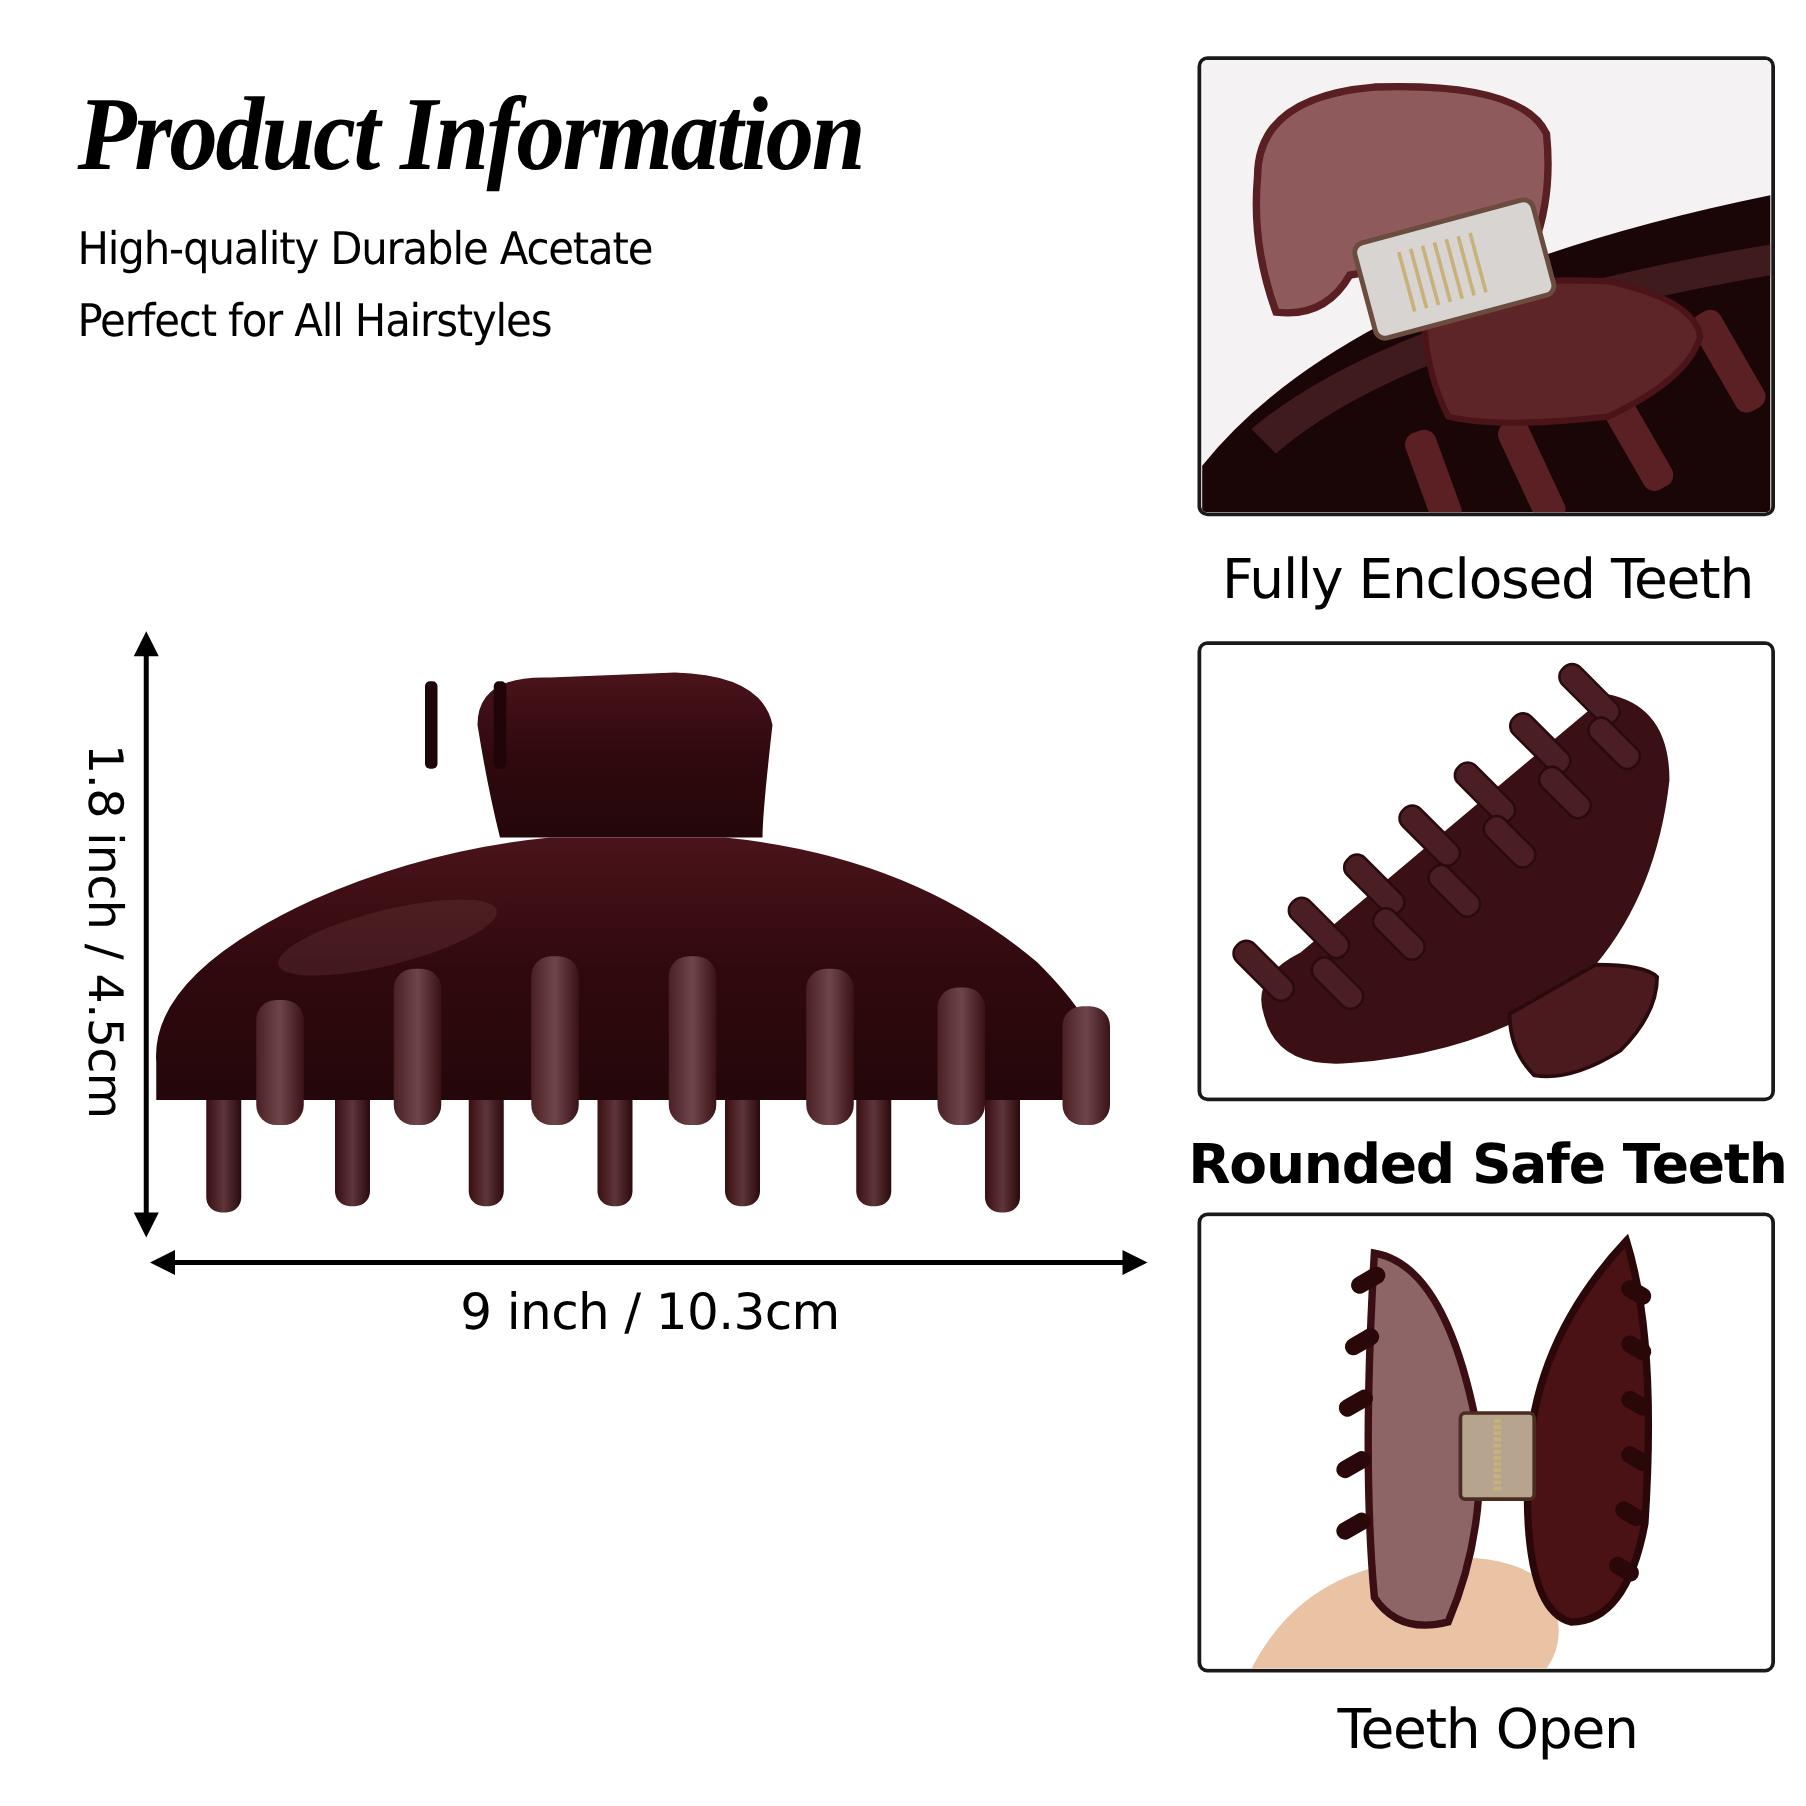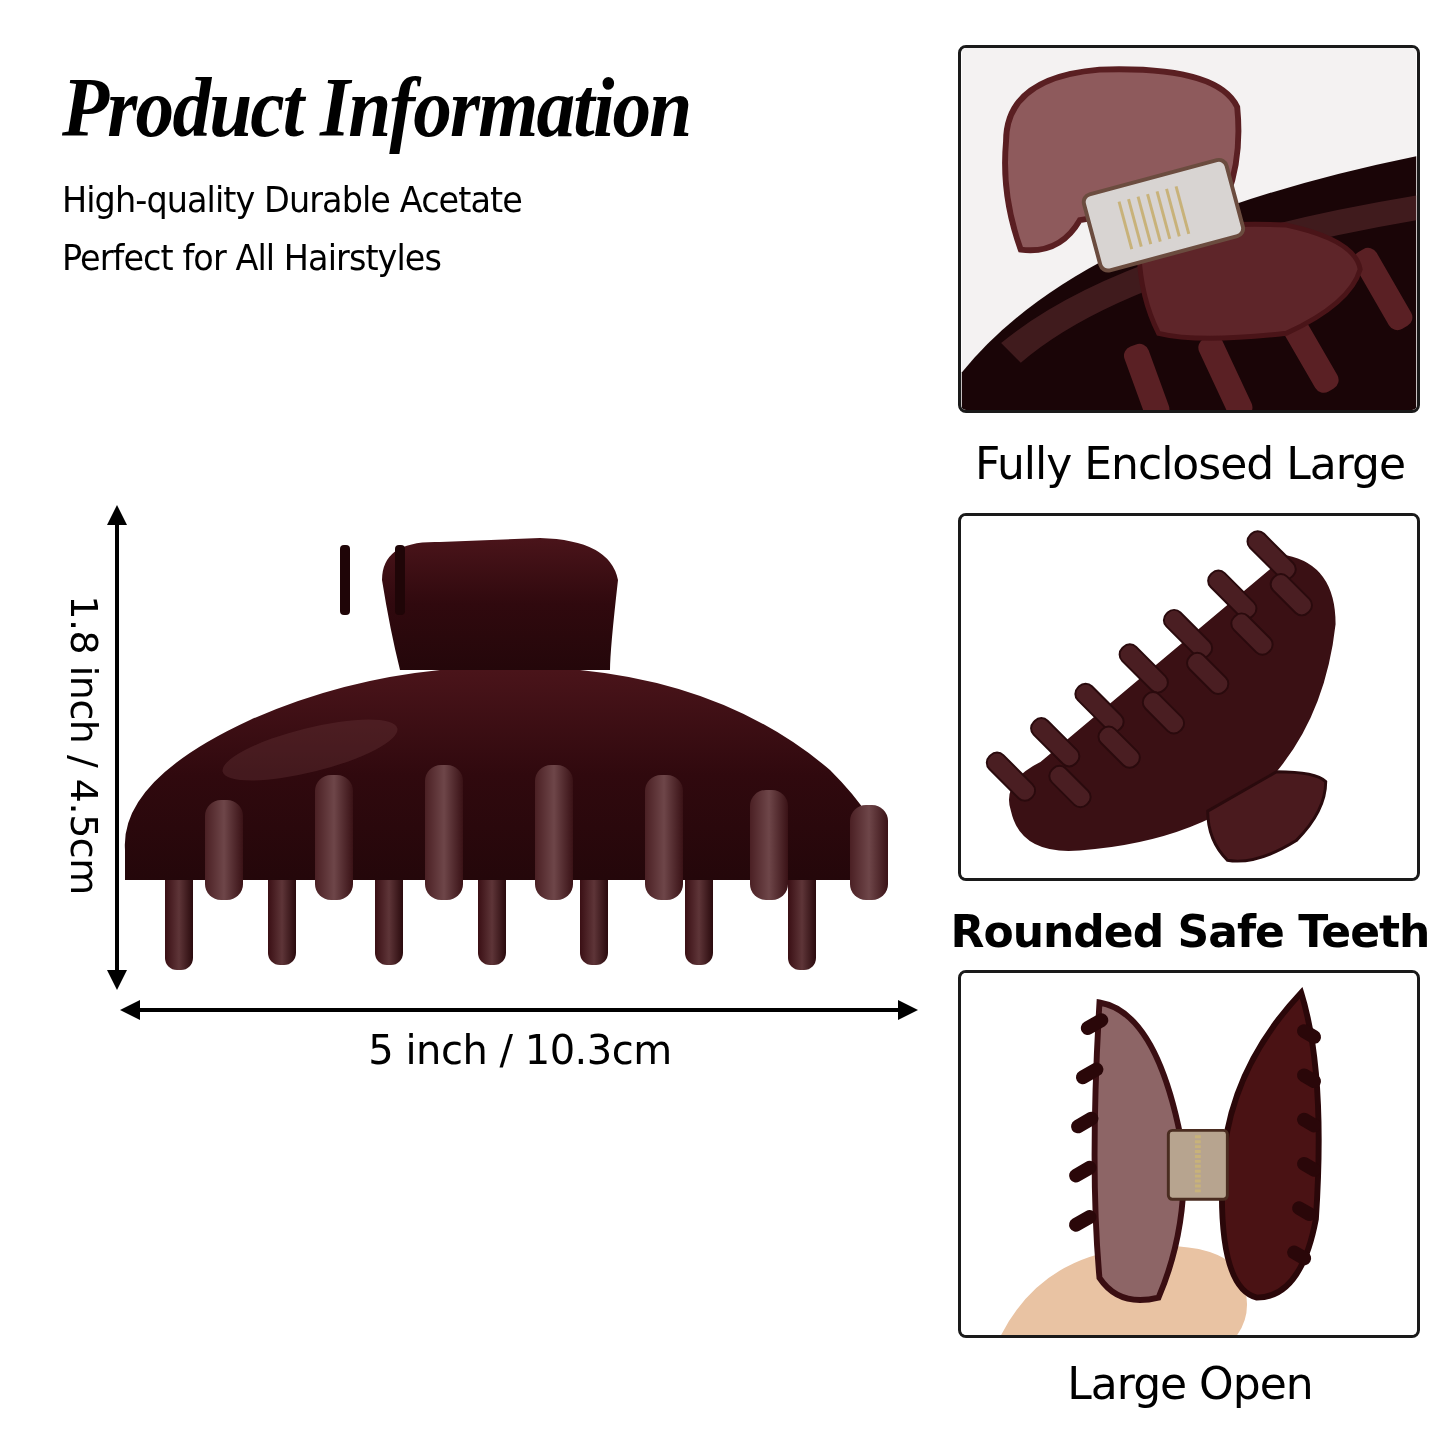--- a/index.html
+++ b/index.html
@@ -119,21 +119,21 @@
 </div>
 
 <div class="dim-v-arrow-top"></div>
 <div class="dim-v-line"></div>
 <div class="dim-v-arrow-bot"></div>
 <div class="dim-v-label">1.8 inch  / 4.5cm</div>
 
 <div class="dim-h-arrow-left"></div>
 <div class="dim-h-line"></div>
 <div class="dim-h-arrow-right"></div>
-<div class="dim-h-label">5 inch / 10.3cm</div>
+<div class="dim-h-label">9 inch / 10.3cm</div>
 
 <div class="feature-panel p1">
   <svg viewBox="0 0 462 368">
     <rect width="462" height="368" fill="#f4f2f2"></rect>
     <path d="M0 330 Q120 180 462 110 L462 368 L0 368 Z" fill="#1a0507"></path>
     <path d="M40 300 Q160 200 462 150 L462 175 Q170 225 60 320 Z" fill="#5a2a2d" opacity="0.6"></path>
     <g fill="#5a2024">
       <rect x="175" y="300" width="26" height="80" rx="10" transform="rotate(-20 188 340)"></rect>
       <rect x="255" y="290" width="26" height="90" rx="10" transform="rotate(-25 268 335)"></rect>
       <rect x="335" y="245" width="26" height="110" rx="10" transform="rotate(-30 348 300)"></rect>
@@ -146,21 +146,21 @@
       <line x1="165" y1="145" x2="165" y2="195"></line>
       <line x1="175" y1="145" x2="175" y2="195"></line>
       <line x1="185" y1="145" x2="185" y2="195"></line>
       <line x1="195" y1="145" x2="195" y2="195"></line>
       <line x1="205" y1="145" x2="205" y2="195"></line>
       <line x1="215" y1="145" x2="215" y2="195"></line>
       <line x1="225" y1="145" x2="225" y2="195"></line>
     </g>
   </svg>
 </div>
-<div class="feature-caption c1">Fully Enclosed Large</div>
+<div class="feature-caption c1">Fully Enclosed Teeth</div>
 
 <div class="feature-panel p2">
   <svg viewBox="0 0 462 368">
     <rect width="462" height="368" fill="#ffffff"></rect>
     <path d="M50 300 Q40 270 80 250 L330 40 Q380 50 380 110 Q370 200 320 260 Q250 330 120 340 Q60 345 50 300 Z" fill="#3a1014"></path>
     <path d="M250 300 L320 260 Q360 260 370 270 Q370 300 340 330 Q300 355 270 350 Q250 330 250 300 Z" fill="#4a1a1e" stroke="#2a0a0d" stroke-width="3"></path>
     <g fill="#4a1e22" stroke="#2a0a0d" stroke-width="2">
       <rect x="40" y="235" width="20" height="60" rx="9" transform="rotate(-45 50 265)"></rect>
       <rect x="85" y="200" width="20" height="60" rx="9" transform="rotate(-45 95 230)"></rect>
       <rect x="130" y="165" width="20" height="60" rx="9" transform="rotate(-45 140 195)"></rect>
@@ -195,13 +195,13 @@
       <rect x="340" y="100" width="26" height="14" rx="7" transform="rotate(30 353 107)"></rect>
       <rect x="340" y="145" width="26" height="14" rx="7" transform="rotate(30 353 152)"></rect>
       <rect x="340" y="190" width="26" height="14" rx="7" transform="rotate(30 353 197)"></rect>
       <rect x="335" y="235" width="26" height="14" rx="7" transform="rotate(30 348 242)"></rect>
       <rect x="330" y="280" width="26" height="14" rx="7" transform="rotate(30 343 287)"></rect>
     </g>
     <rect x="210" y="160" width="60" height="70" rx="4" fill="#b7a48f" stroke="#4a2c20" stroke-width="3"></rect>
     <line x1="240" y1="165" x2="240" y2="225" stroke="#c8b27a" stroke-width="6" stroke-dasharray="3 2"></line>
   </svg>
 </div>
-<div class="feature-caption c3">Large Open</div>
+<div class="feature-caption c3">Teeth Open</div>
 
 </body></html>

